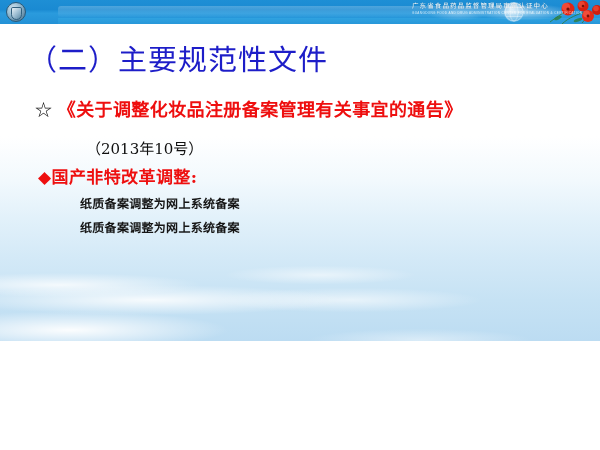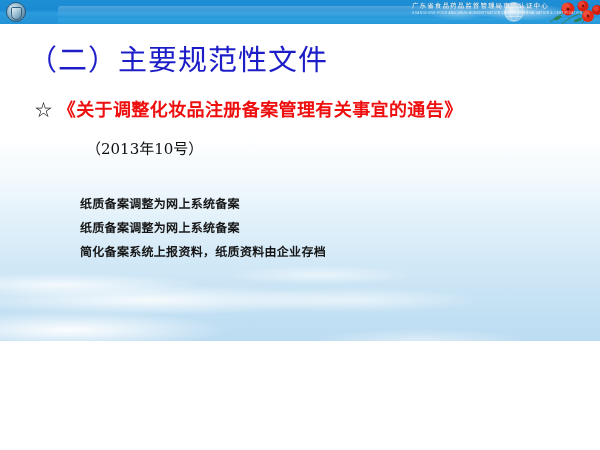--- a/index.html
+++ b/index.html
@@ -251,22 +251,24 @@
 
   <div class="title">（二）主要规范性文件</div>
 
   <div class="doc-line">
     <span class="star">☆</span>
     <span class="doc-name">《关于调整化妆品注册备案管理有关事宜的通告》</span>
   </div>
 
   <div class="doc-number">（2013年10号）</div>
 
+  <div class="bullet-head">
+    <span>◆</span><span>国产非特改革调整:</span>
+  </div>
 
   <div class="body-list">
     <div>纸质备案调整为网上系统备案</div>
     <div>纸质备案调整为网上系统备案</div>
-    <div>简化备案系统上报资料，纸质资料由企业存档</div>
   </div>
 
   <div class="page-number">37</div>
 
 </div>
 
 </body></html>

